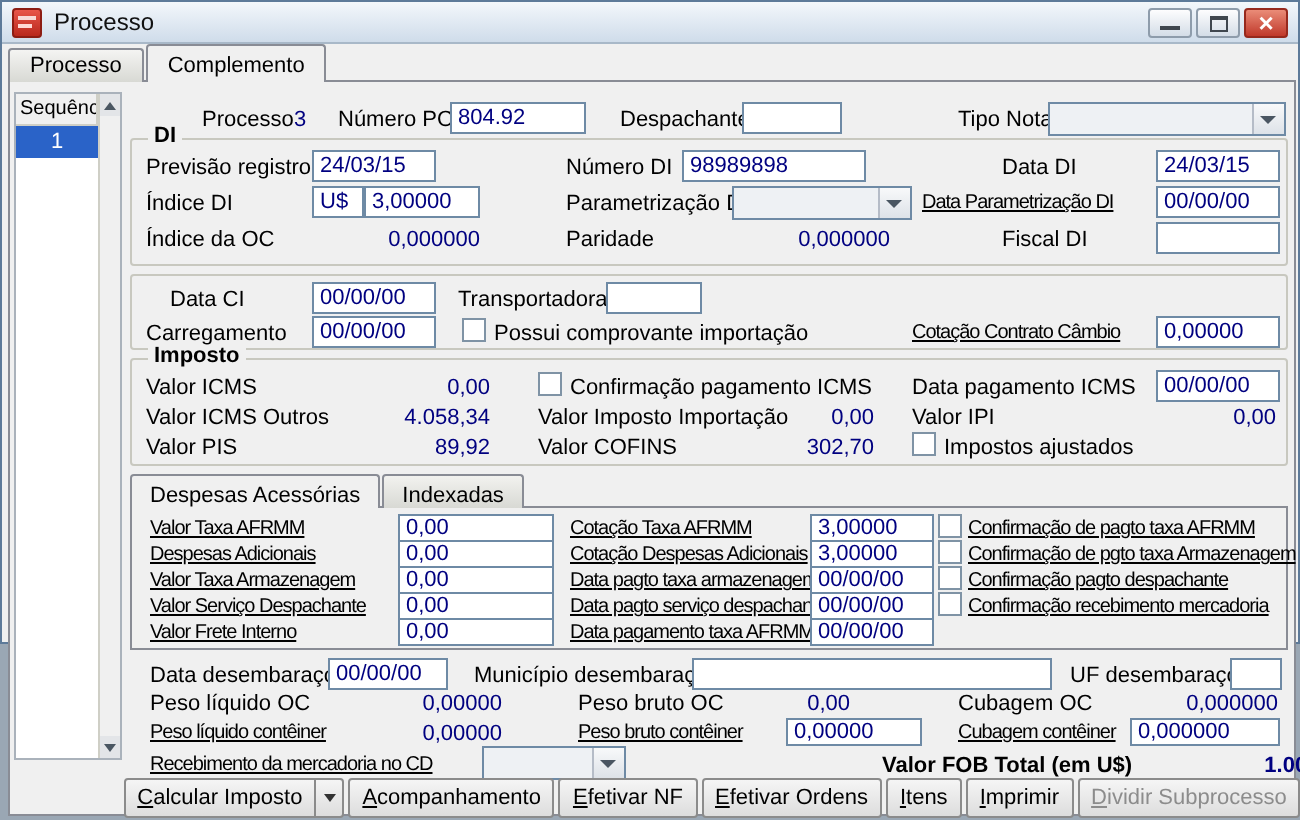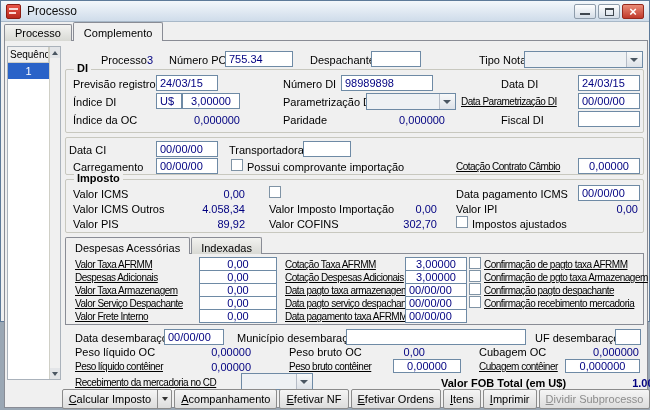--- a/index.html
+++ b/index.html
@@ -46,21 +46,21 @@
   .tri-up{width:0;height:0;border-left:3px solid transparent;border-right:3px solid transparent;border-bottom:4px solid #4a5662;}
   .tri-down{width:0;height:0;border-left:3px solid transparent;border-right:3px solid transparent;border-top:4px solid #4a5662;}
   
   .lbl{position:absolute;height:14px;line-height:14px;white-space:nowrap;color:#000;z-index:6;}
   .lbl.sm{font-size:10px;letter-spacing:-0.5px;text-decoration:underline;}
   .lbl.b{font-weight:bold;}
   .val{position:absolute;height:14px;line-height:14px;color:#000080;text-align:right;white-space:nowrap;z-index:6;}
   .val.b{font-weight:bold;margin-left:36px;}
   .field{position:absolute;height:16px;line-height:14px;border:1px solid #6e8aa5;background:#fff;
     color:#000080;padding:0 3px;box-sizing:border-box;z-index:7;overflow:hidden;white-space:nowrap;}
-  .field.num{text-align:center;}
+  .field.num{text-align:left;}
   .field.sm{height:14px;line-height:12px;}
   .combo{position:absolute;height:17px;border:1px solid #6e8aa5;background:#eef1f4;box-sizing:border-box;z-index:7;}
   .combo::before{content:"";position:absolute;right:0;top:0;bottom:0;width:15px;
     background:linear-gradient(#f8f9fa,#dde2e8);border-left:1px solid #b5bcc7;}
   .combo::after{content:"";position:absolute;right:4px;top:6px;width:0;height:0;
     border-left:4px solid transparent;border-right:4px solid transparent;border-top:4px solid #4a5662;}
   .combo .combo-text{position:absolute;left:3px;top:1px;color:#000080;}
   .groupbox{position:absolute;border:1px solid #c8c8bf;border-radius:2px;box-sizing:border-box;z-index:5;}
   .gtitle{position:absolute;top:-8px;left:8px;background:#f0f0f0;padding:0 3px;font-weight:bold;color:#000;}
   .cb{position:absolute;width:12px;height:12px;border:1px solid #7f93a5;background:#fff;box-sizing:border-box;z-index:7;padding:0;}
@@ -114,21 +114,21 @@
         </button>
       <button class="seq-arrow down">
           <i class="tri-down"></i>
         </button>
     </div>
   </div>
 
   <span class="lbl" style="left:100px;top:52px">Processo</span>
   <span class="val" style="left:146px;top:52px;text-align:left">3</span>
   <span class="lbl" style="left:168px;top:52px">Número PO</span>
-  <div class="field" style="left:224px;top:50px;width:68px">755.34</div>
+  <div class="field" style="left:224px;top:50px;width:68px">804.92</div>
   <span class="lbl" style="left:309px;top:52px">Despachante</span>
   <div class="field" style="left:370px;top:50px;width:50px"></div>
   <span class="lbl" style="left:478px;top:52px">Tipo Nota</span>
   <div class="combo" style="left:523px;top:50px;width:119px">
     <span class="combo-text"></span>
   </div>
 
   <div class="groupbox" style="left:64px;top:68px;width:579px;height:64px">
     <span class="gtitle">DI</span>
   </div>
@@ -150,37 +150,38 @@
   <div class="field" style="left:577px;top:92px;width:62px">00/00/00</div>
 
   <span class="lbl" style="left:72px;top:112px">Índice da OC</span>
   <span class="val" style="left:155px;top:112px;width:84px">0,000000</span>
   <span class="lbl" style="left:282px;top:112px">Paridade</span>
   <span class="val" style="left:360px;top:112px;width:84px">0,000000</span>
   <span class="lbl" style="left:500px;top:112px">Fiscal DI</span>
   <div class="field" style="left:577px;top:110px;width:62px"></div>
 
   <div class="groupbox" style="left:64px;top:136px;width:579px;height:38px"></div>
-  <span class="lbl" style="left:68px;top:142px">Data CI</span>
+  <span class="lbl" style="left:84px;top:142px">Data CI</span>
   <div class="field" style="left:155px;top:140px;width:62px">00/00/00</div>
   <span class="lbl" style="left:228px;top:142px">Transportadora</span>
   <div class="field" style="left:302px;top:140px;width:48px"></div>
   <span class="lbl" style="left:72px;top:159px">Carregamento</span>
   <div class="field" style="left:155px;top:157px;width:62px">00/00/00</div>
   <button class="cb" style="left:230px;top:158px"></button>
   <span class="lbl sm" style="left:455px;top:159px">Cotação Contrato Câmbio</span>
   <span class="lbl" style="left:246px;top:159px">Possui comprovante importação</span>
   <div class="field num" style="left:577px;top:157px;width:62px">0,00000</div>
 
   <div class="groupbox" style="left:64px;top:178px;width:579px;height:54px">
     <span class="gtitle">Imposto</span>
   </div>
   <span class="lbl" style="left:72px;top:186px">Valor ICMS</span>
   <span class="val" style="left:180px;top:186px;width:64px">0,00</span>
   <button class="cb" style="left:268px;top:185px"></button>
+  <span class="lbl" style="left:284px;top:186px">Confirmação pagamento ICMS</span>
   <span class="lbl" style="left:455px;top:186px">Data pagamento ICMS</span>
   <div class="field" style="left:577px;top:184px;width:62px">00/00/00</div>
 
   <span class="lbl" style="left:72px;top:201px">Valor ICMS Outros</span>
   <span class="val" style="left:180px;top:201px;width:64px">4.058,34</span>
   <span class="lbl" style="left:268px;top:201px">Valor Imposto Importação</span>
   <span class="val" style="left:396px;top:201px;width:40px">0,00</span>
   <span class="lbl" style="left:455px;top:201px">Valor IPI</span>
   <span class="val" style="left:577px;top:201px;width:60px">0,00</span>
 

